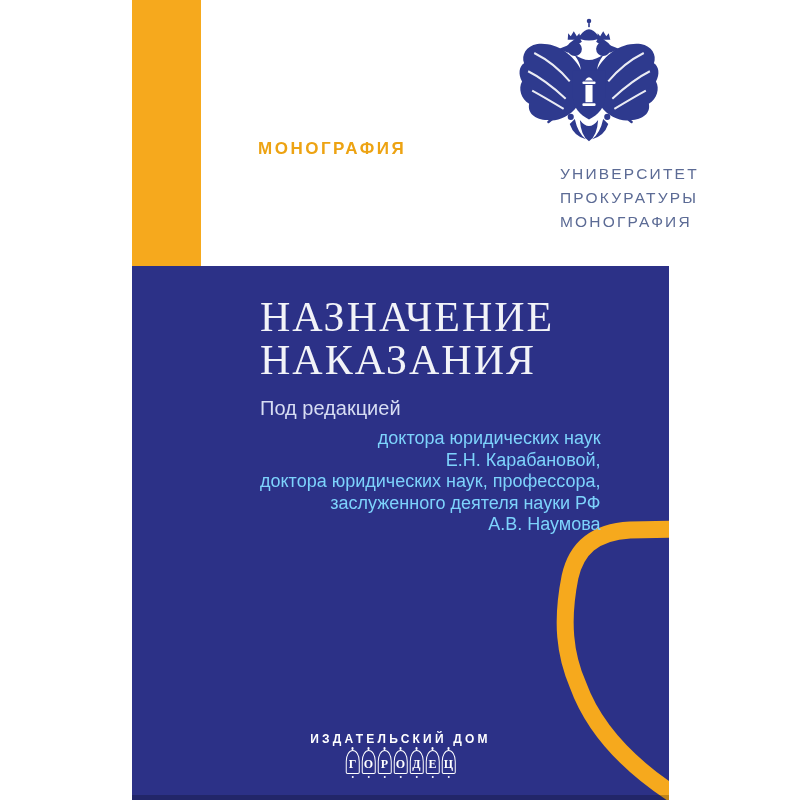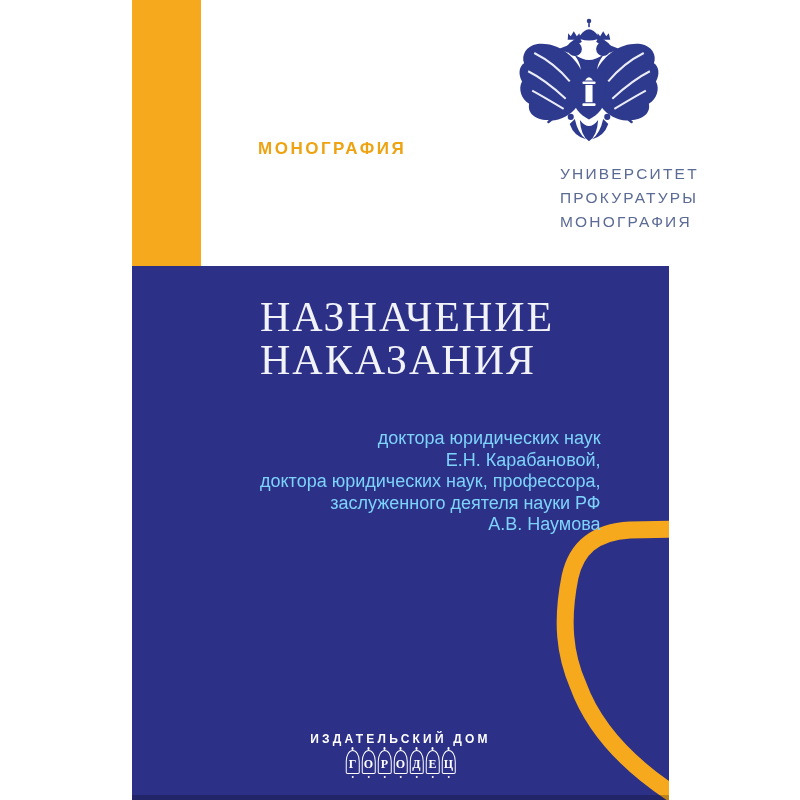--- a/index.html
+++ b/index.html
@@ -100,20 +100,21 @@
 
     <svg class="shield-svg" viewBox="0 0 537 534" xmlns="http://www.w3.org/2000/svg">
       <path d="M 615 262 L 498 264 C 461 266 444 284 438 311 C 429 356 433 389 446 419 C 462 463 496 499 544 530" fill="none" stroke="#F6A91D" stroke-width="17" stroke-linejoin="round" stroke-linecap="butt"></path>
     </svg>
 
     <div class="title">
       <div>НАЗНАЧЕНИЕ</div>
       <div>НАКАЗАНИЯ</div>
     </div>
 
+    <div class="edited-by">Под редакцией</div>
 
     <div class="editors">
       <div>доктора юридических наук</div>
       <div>Е.Н. Карабановой,</div>
       <div>доктора юридических наук, профессора,</div>
       <div>заслуженного деятеля науки РФ</div>
       <div>А.В. Наумова</div>
     </div>
 
     <div class="publisher">

